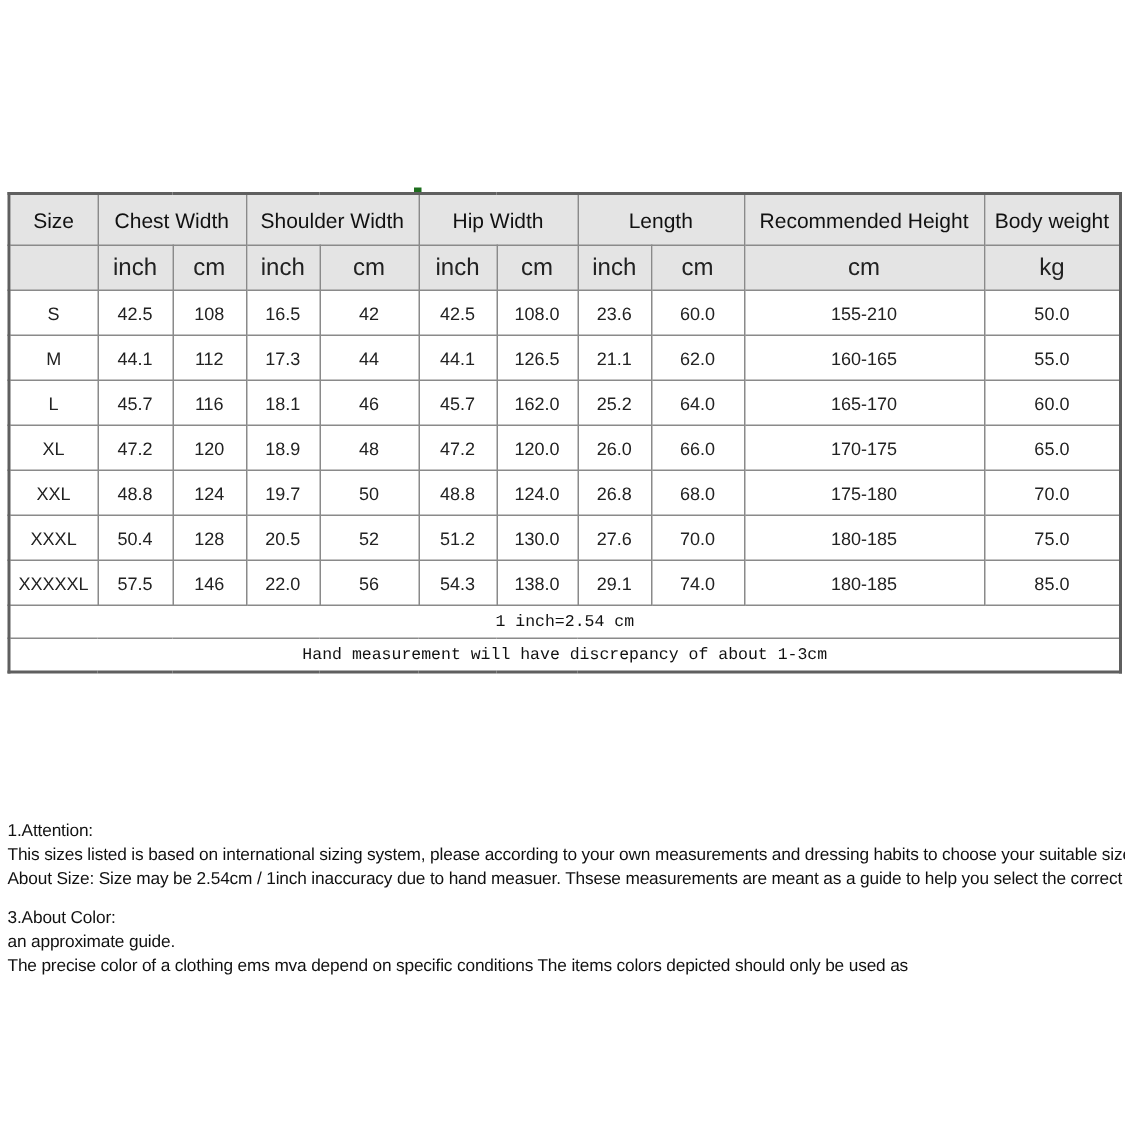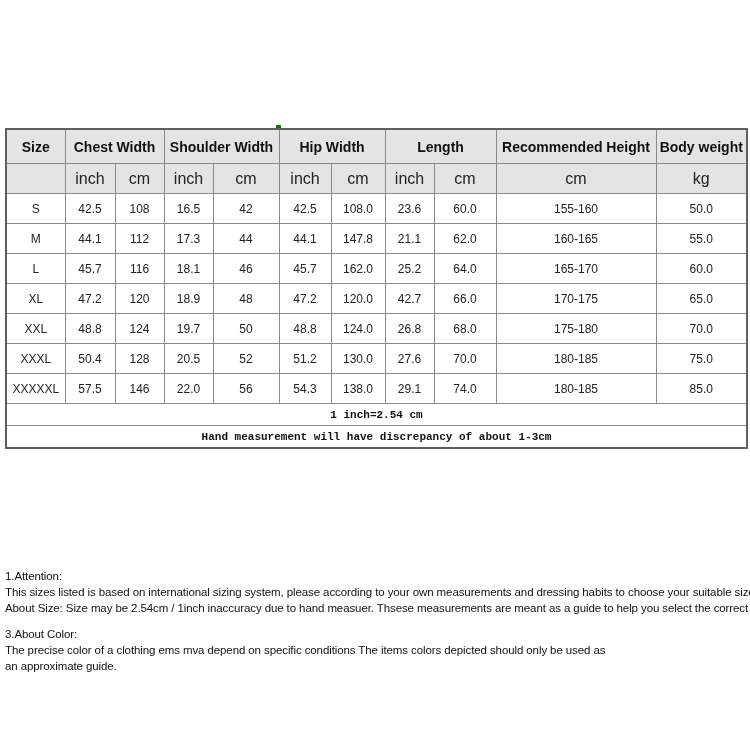--- a/index.html
+++ b/index.html
@@ -22,51 +22,51 @@
     text-align: center;
     vertical-align: middle;
     padding: 0;
     overflow: hidden;
     white-space: nowrap;
   }
   .size-chart thead th { background: #e4e4e4; }
   .size-chart tr.group-row th {
     height: 33px;
     font-size: 14px;
-    font-weight: bold;
+    font-weight: normal;
     color: #111;
   }
   .size-chart tr.unit-row th {
     height: 29px;
     font-size: 16px;
     font-weight: normal;
     color: #222;
   }
   .size-chart tbody td {
     height: 29px;
     font-size: 12px;
     color: #222;
     background: #ffffff;
   }
   .size-chart tfoot td {
     height: 21px;
     background: #ffffff;
     font-family: "Liberation Mono", monospace;
-    font-weight: bold;
+    font-weight: normal;
     font-size: 11px;
     color: #111;
   }
   .sheet-marker {
     position: absolute;
     left: 276px; top: 125px;
     width: 5px; height: 4px;
   }
   .notes {
     position: absolute;
-    left: 5px; top: 568px;
+    left: 5px; top: 546px;
     width: 744px;
     color: #111;
     font-size: 11.5px;
     letter-spacing: -0.1px;
   }
   .notes p { margin: 0; line-height: 16px; white-space: nowrap; }
   .notes .note-title { margin-top: 10px; }
   .notes .note-section:first-child .note-title { margin-top: 0; }
 </style>
 </head>
@@ -117,31 +117,31 @@
         <tr>
           <td>S</td>
           <td>42.5</td>
           <td>108</td>
           <td>16.5</td>
           <td>42</td>
           <td>42.5</td>
           <td>108.0</td>
           <td>23.6</td>
           <td>60.0</td>
-          <td>155-160</td>
+          <td>155-210</td>
           <td>50.0</td>
         </tr>
         <tr>
           <td>M</td>
           <td>44.1</td>
           <td>112</td>
           <td>17.3</td>
           <td>44</td>
           <td>44.1</td>
-          <td>147.8</td>
+          <td>126.5</td>
           <td>21.1</td>
           <td>62.0</td>
           <td>160-165</td>
           <td>55.0</td>
         </tr>
         <tr>
           <td>L</td>
           <td>45.7</td>
           <td>116</td>
           <td>18.1</td>
@@ -154,21 +154,21 @@
           <td>60.0</td>
         </tr>
         <tr>
           <td>XL</td>
           <td>47.2</td>
           <td>120</td>
           <td>18.9</td>
           <td>48</td>
           <td>47.2</td>
           <td>120.0</td>
-          <td>42.7</td>
+          <td>26.0</td>
           <td>66.0</td>
           <td>170-175</td>
           <td>65.0</td>
         </tr>
         <tr>
           <td>XXL</td>
           <td>48.8</td>
           <td>124</td>
           <td>19.7</td>
           <td>50</td>
@@ -220,16 +220,16 @@
 <div class="notes">
   <div class="note-section">
     <p class="note-title">1.Attention:</p>
     <p class="note-line">This sizes listed is based on international sizing system, please according to your own measurements and dressing habits to choose your suitable size.</p>
   </div>
   <div class="note-section">
     <p class="note-line">About Size: Size may be 2.54cm / 1inch inaccuracy due to hand measuer. Thsese measurements are meant as a guide to help you select the correct size.</p>
   </div>
   <div class="note-section">
     <p class="note-title">3.About Color:</p>
+    <p class="note-line">an approximate guide.</p>
     <p class="note-line">The precise color of a clothing ems mva depend on specific conditions The items colors depicted should only be used as</p>
-    <p class="note-line">an approximate guide.</p>
   </div>
 </div>
 
 </body></html>

